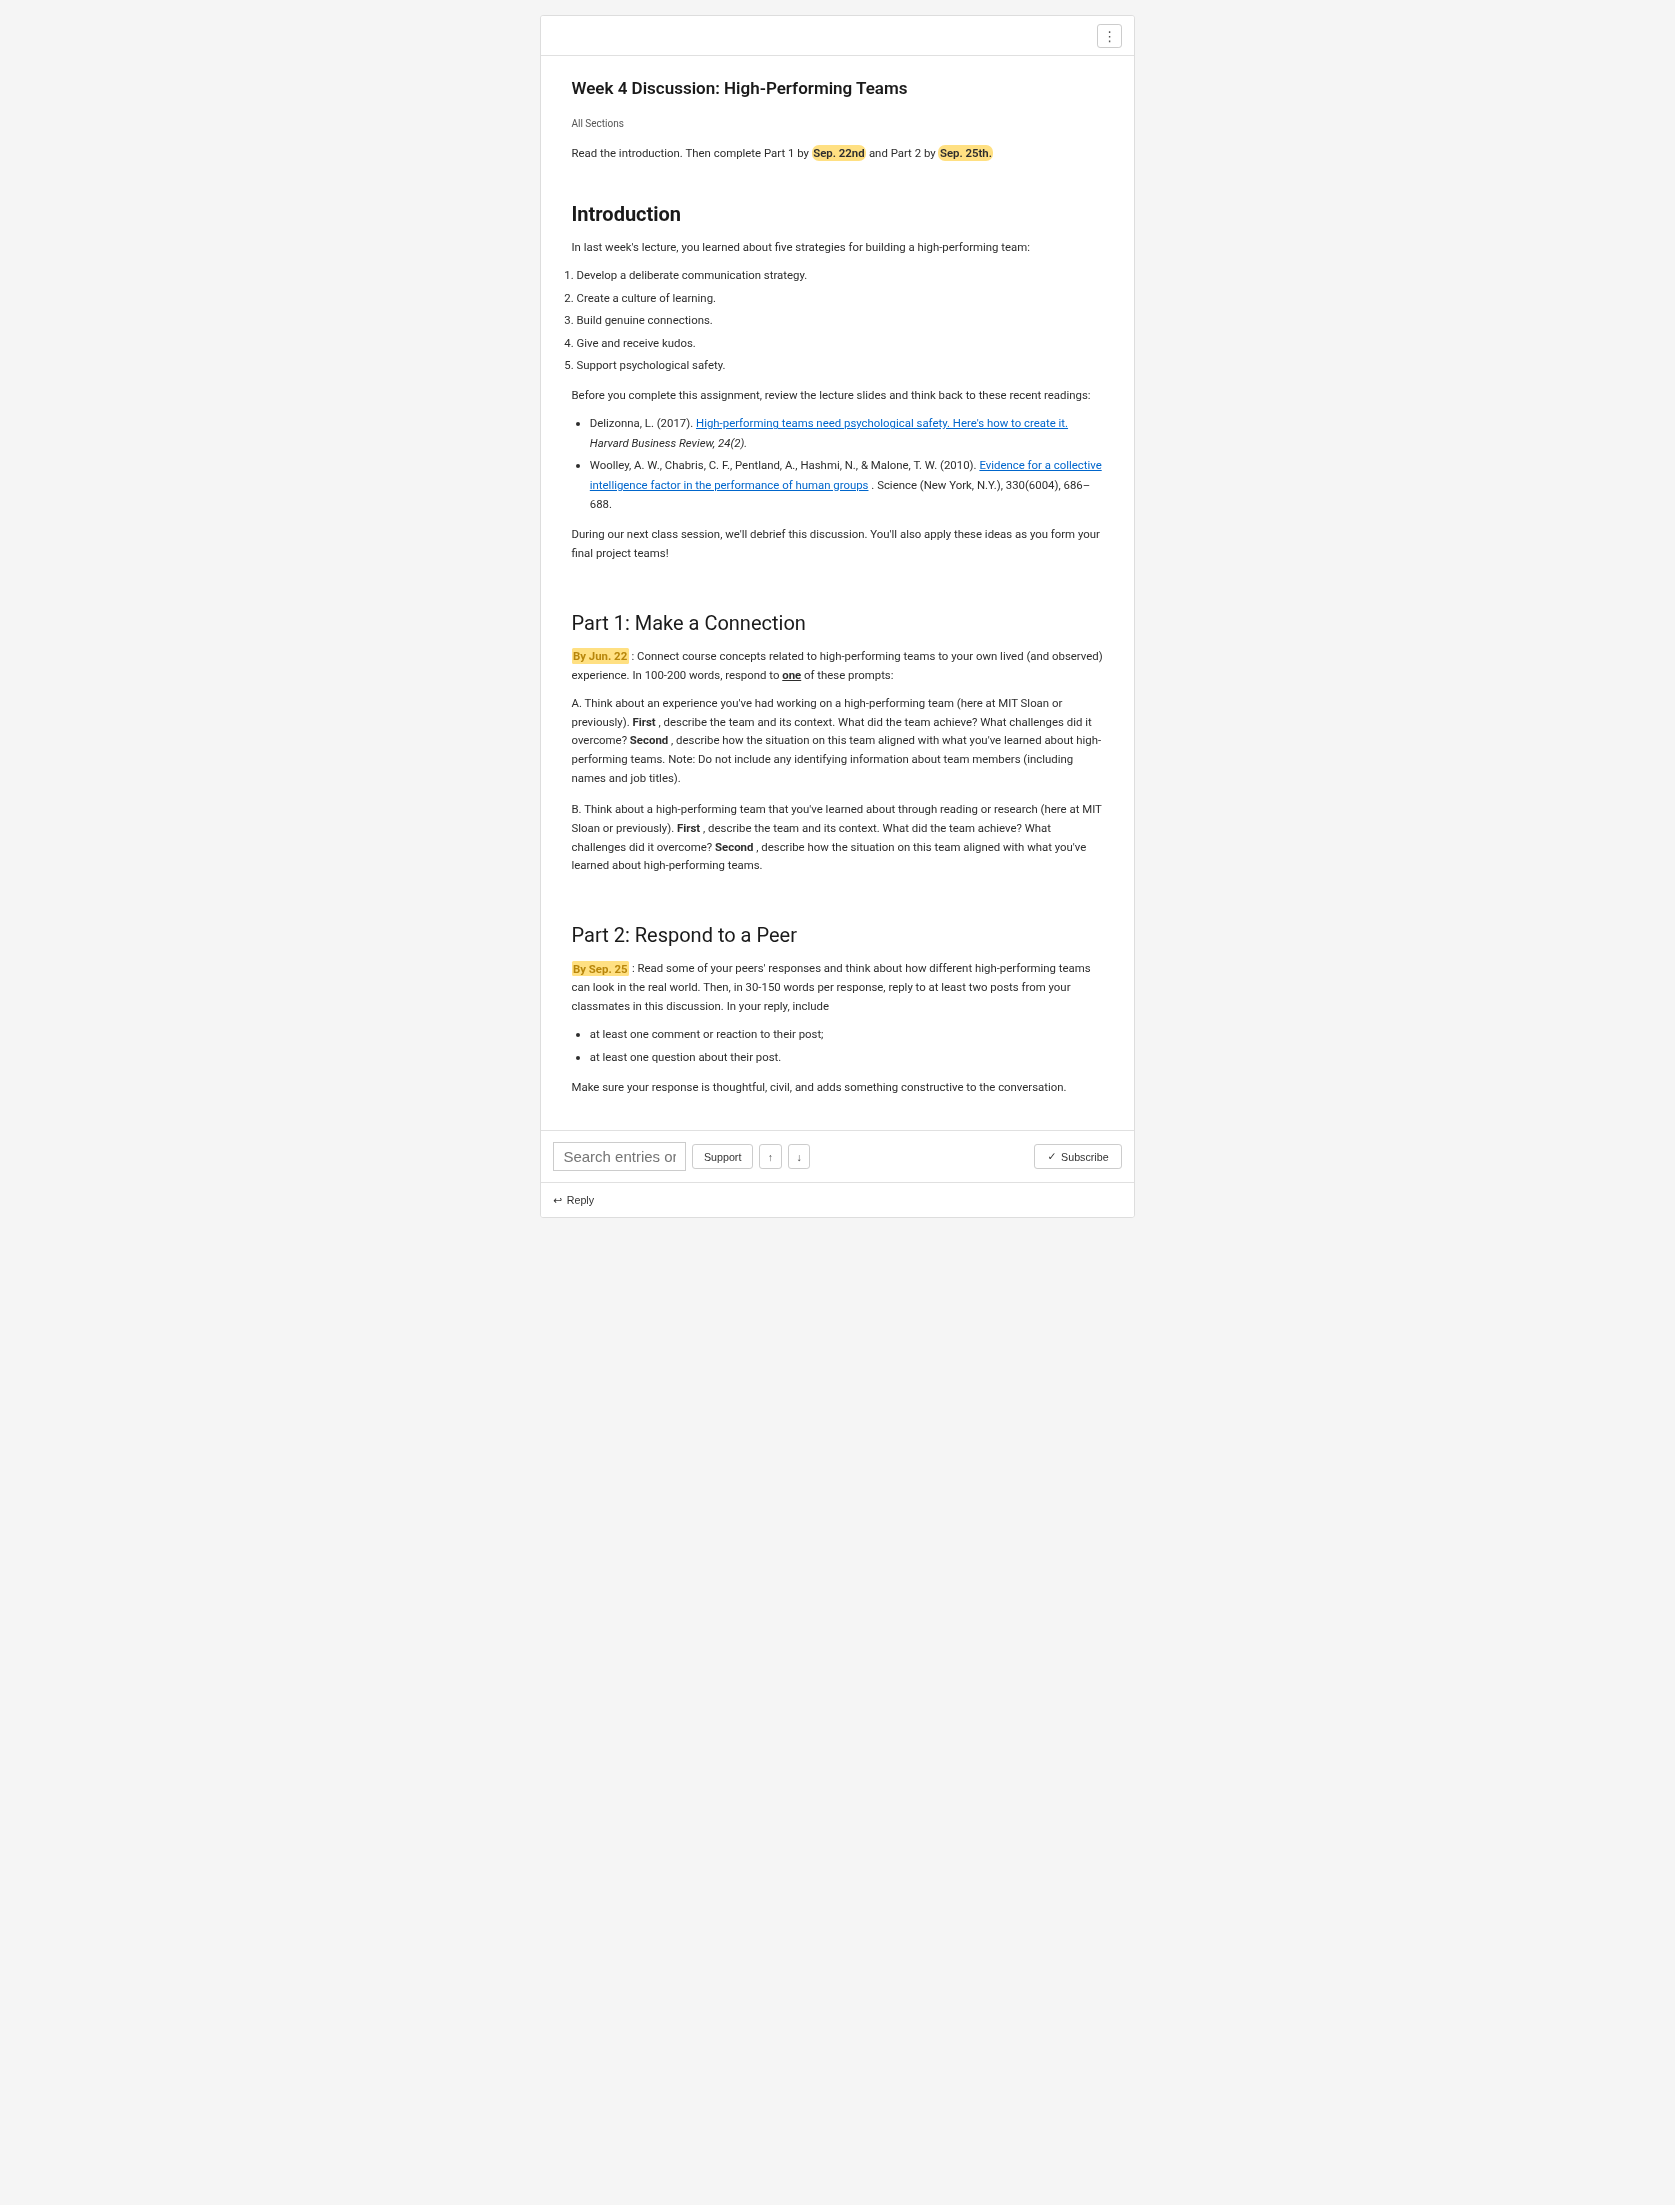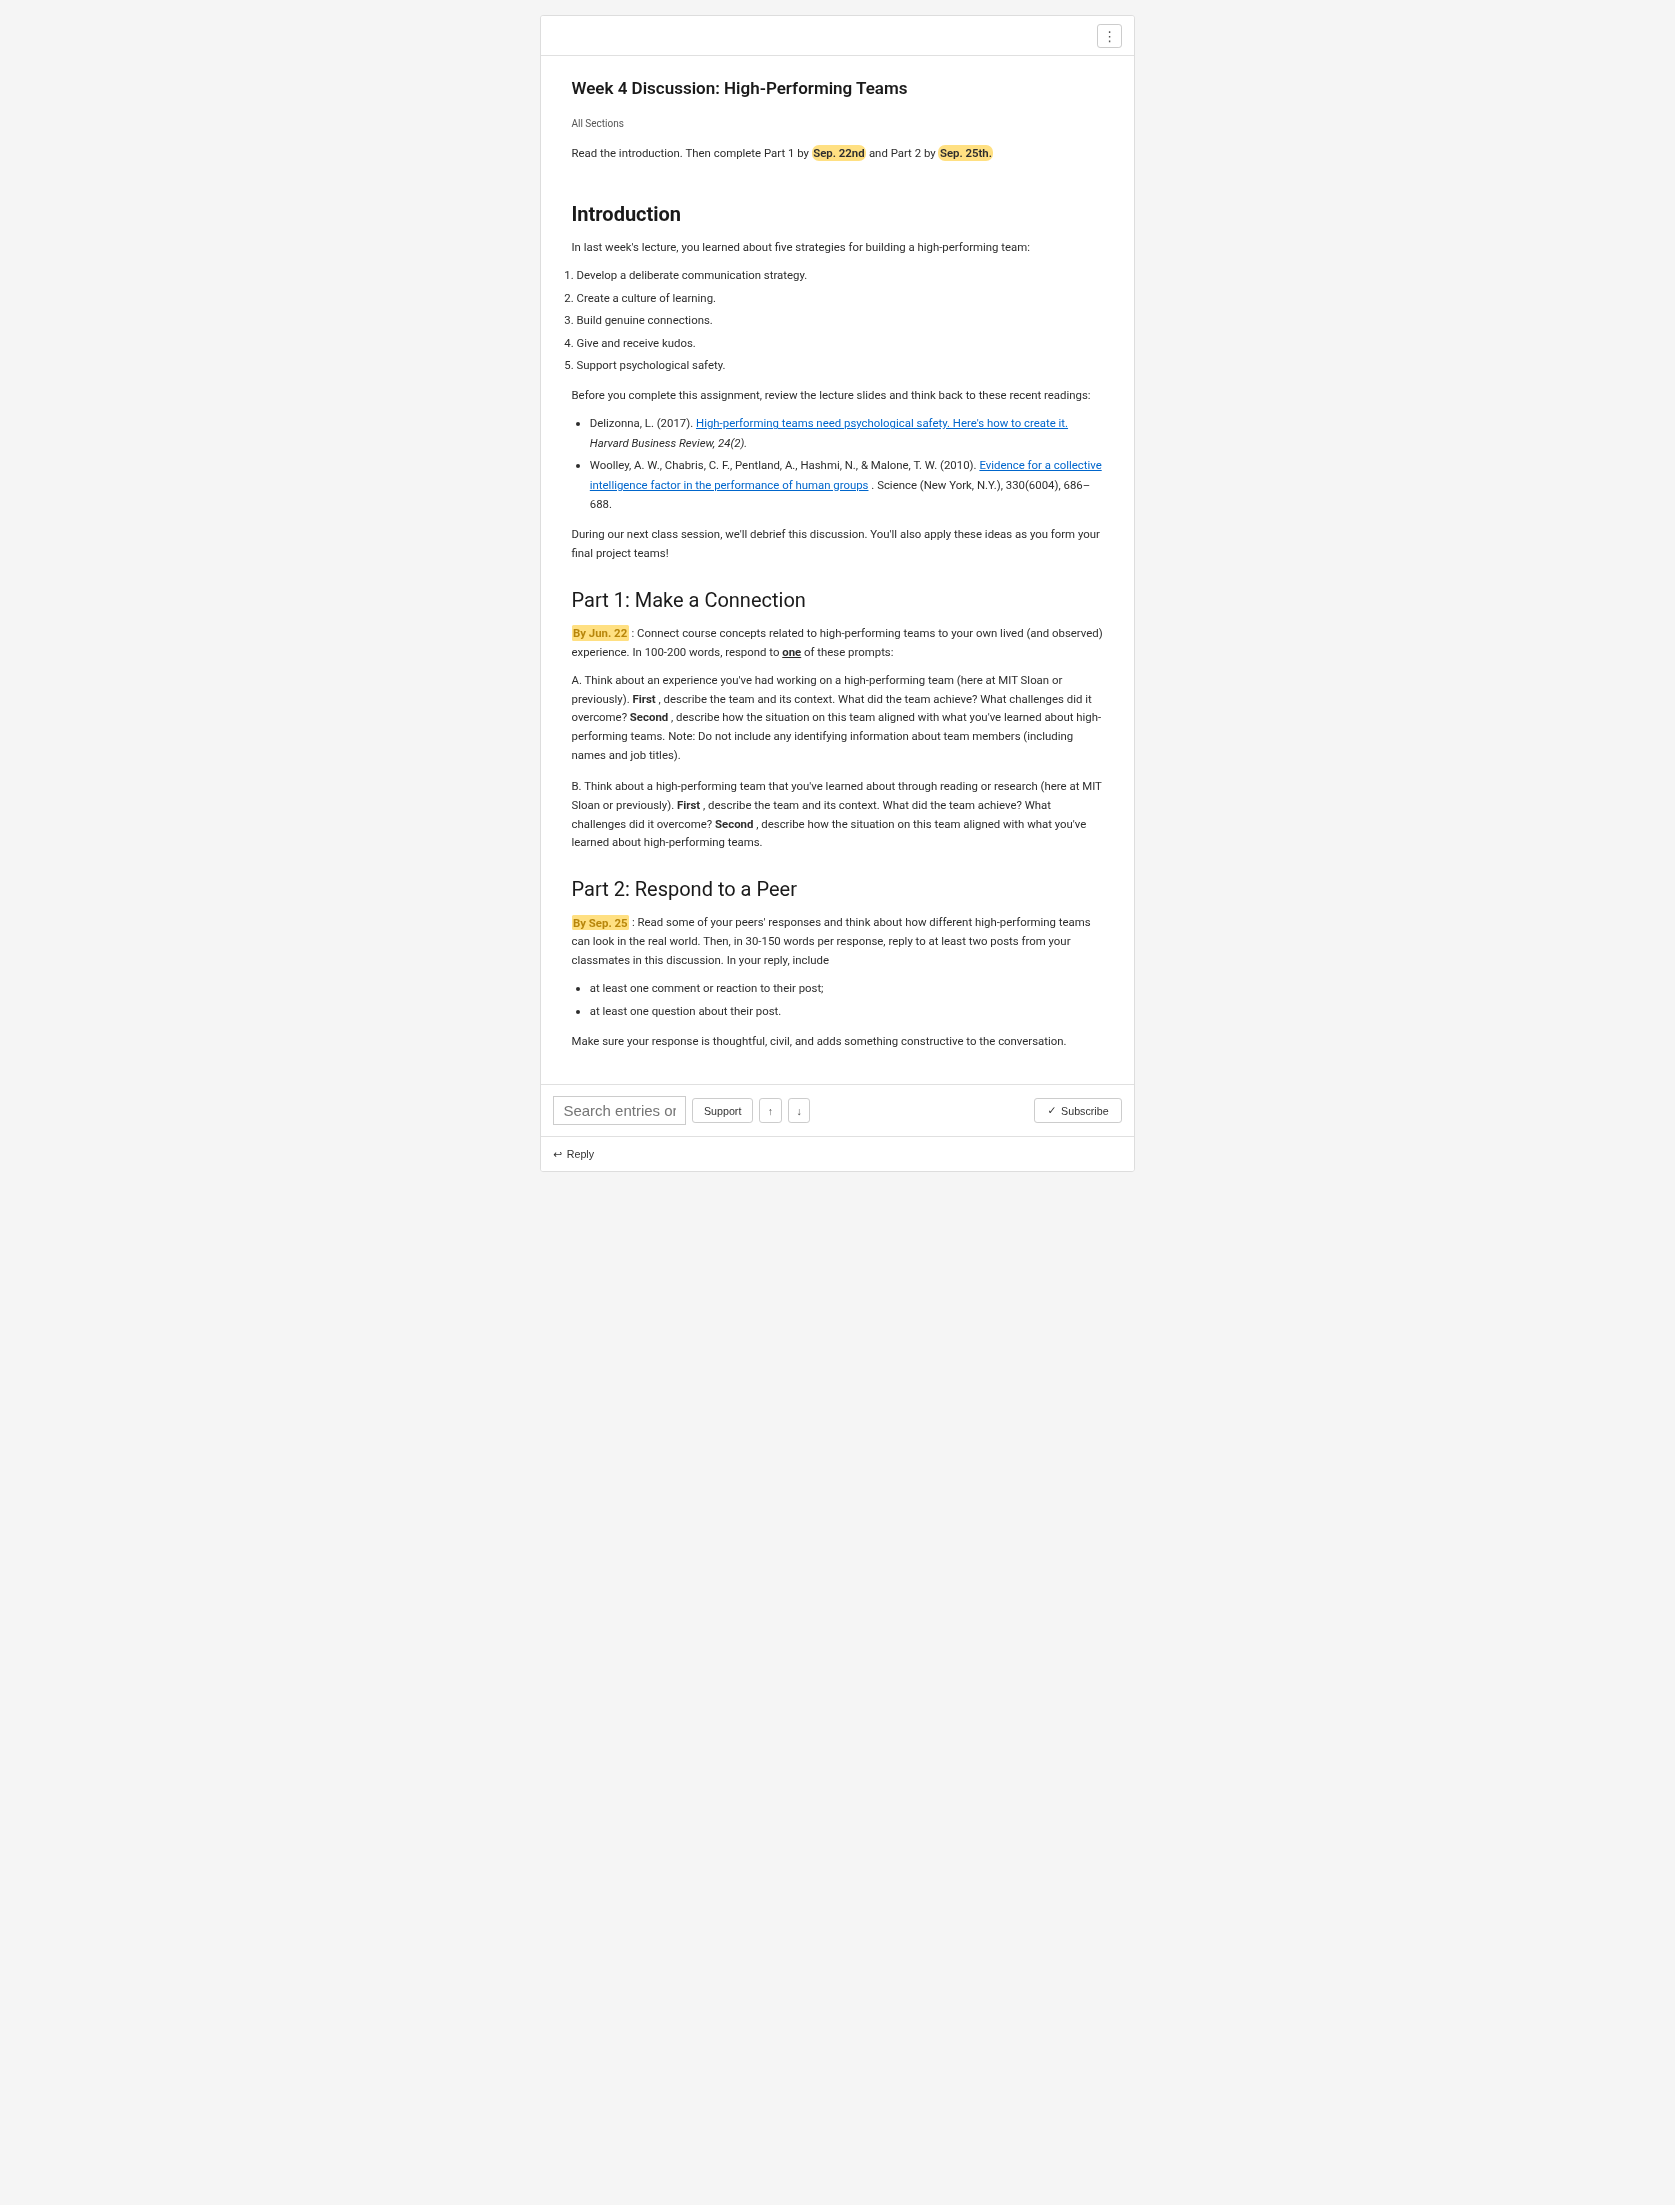--- a/index.html
+++ b/index.html
@@ -95,21 +95,21 @@
       margin-bottom: 10.7px;
       line-height: 1.7;
     }
     li {
       margin-bottom: 3.1px;
     }
     .part-heading {
       font-size: 20px;
       font-weight: 400;
       color: #1a1a1a;
-      margin-top: 25px;
+      margin-top: 48px;
       margin-bottom: 12.2px;
     }
     .by-date {
       font-weight: 700;
       color: #b8860b;
       background: #ffe082;
       padding: 0.8px 1.5px;
       border-radius: 1.5px;
     }
     .prompt-item {

